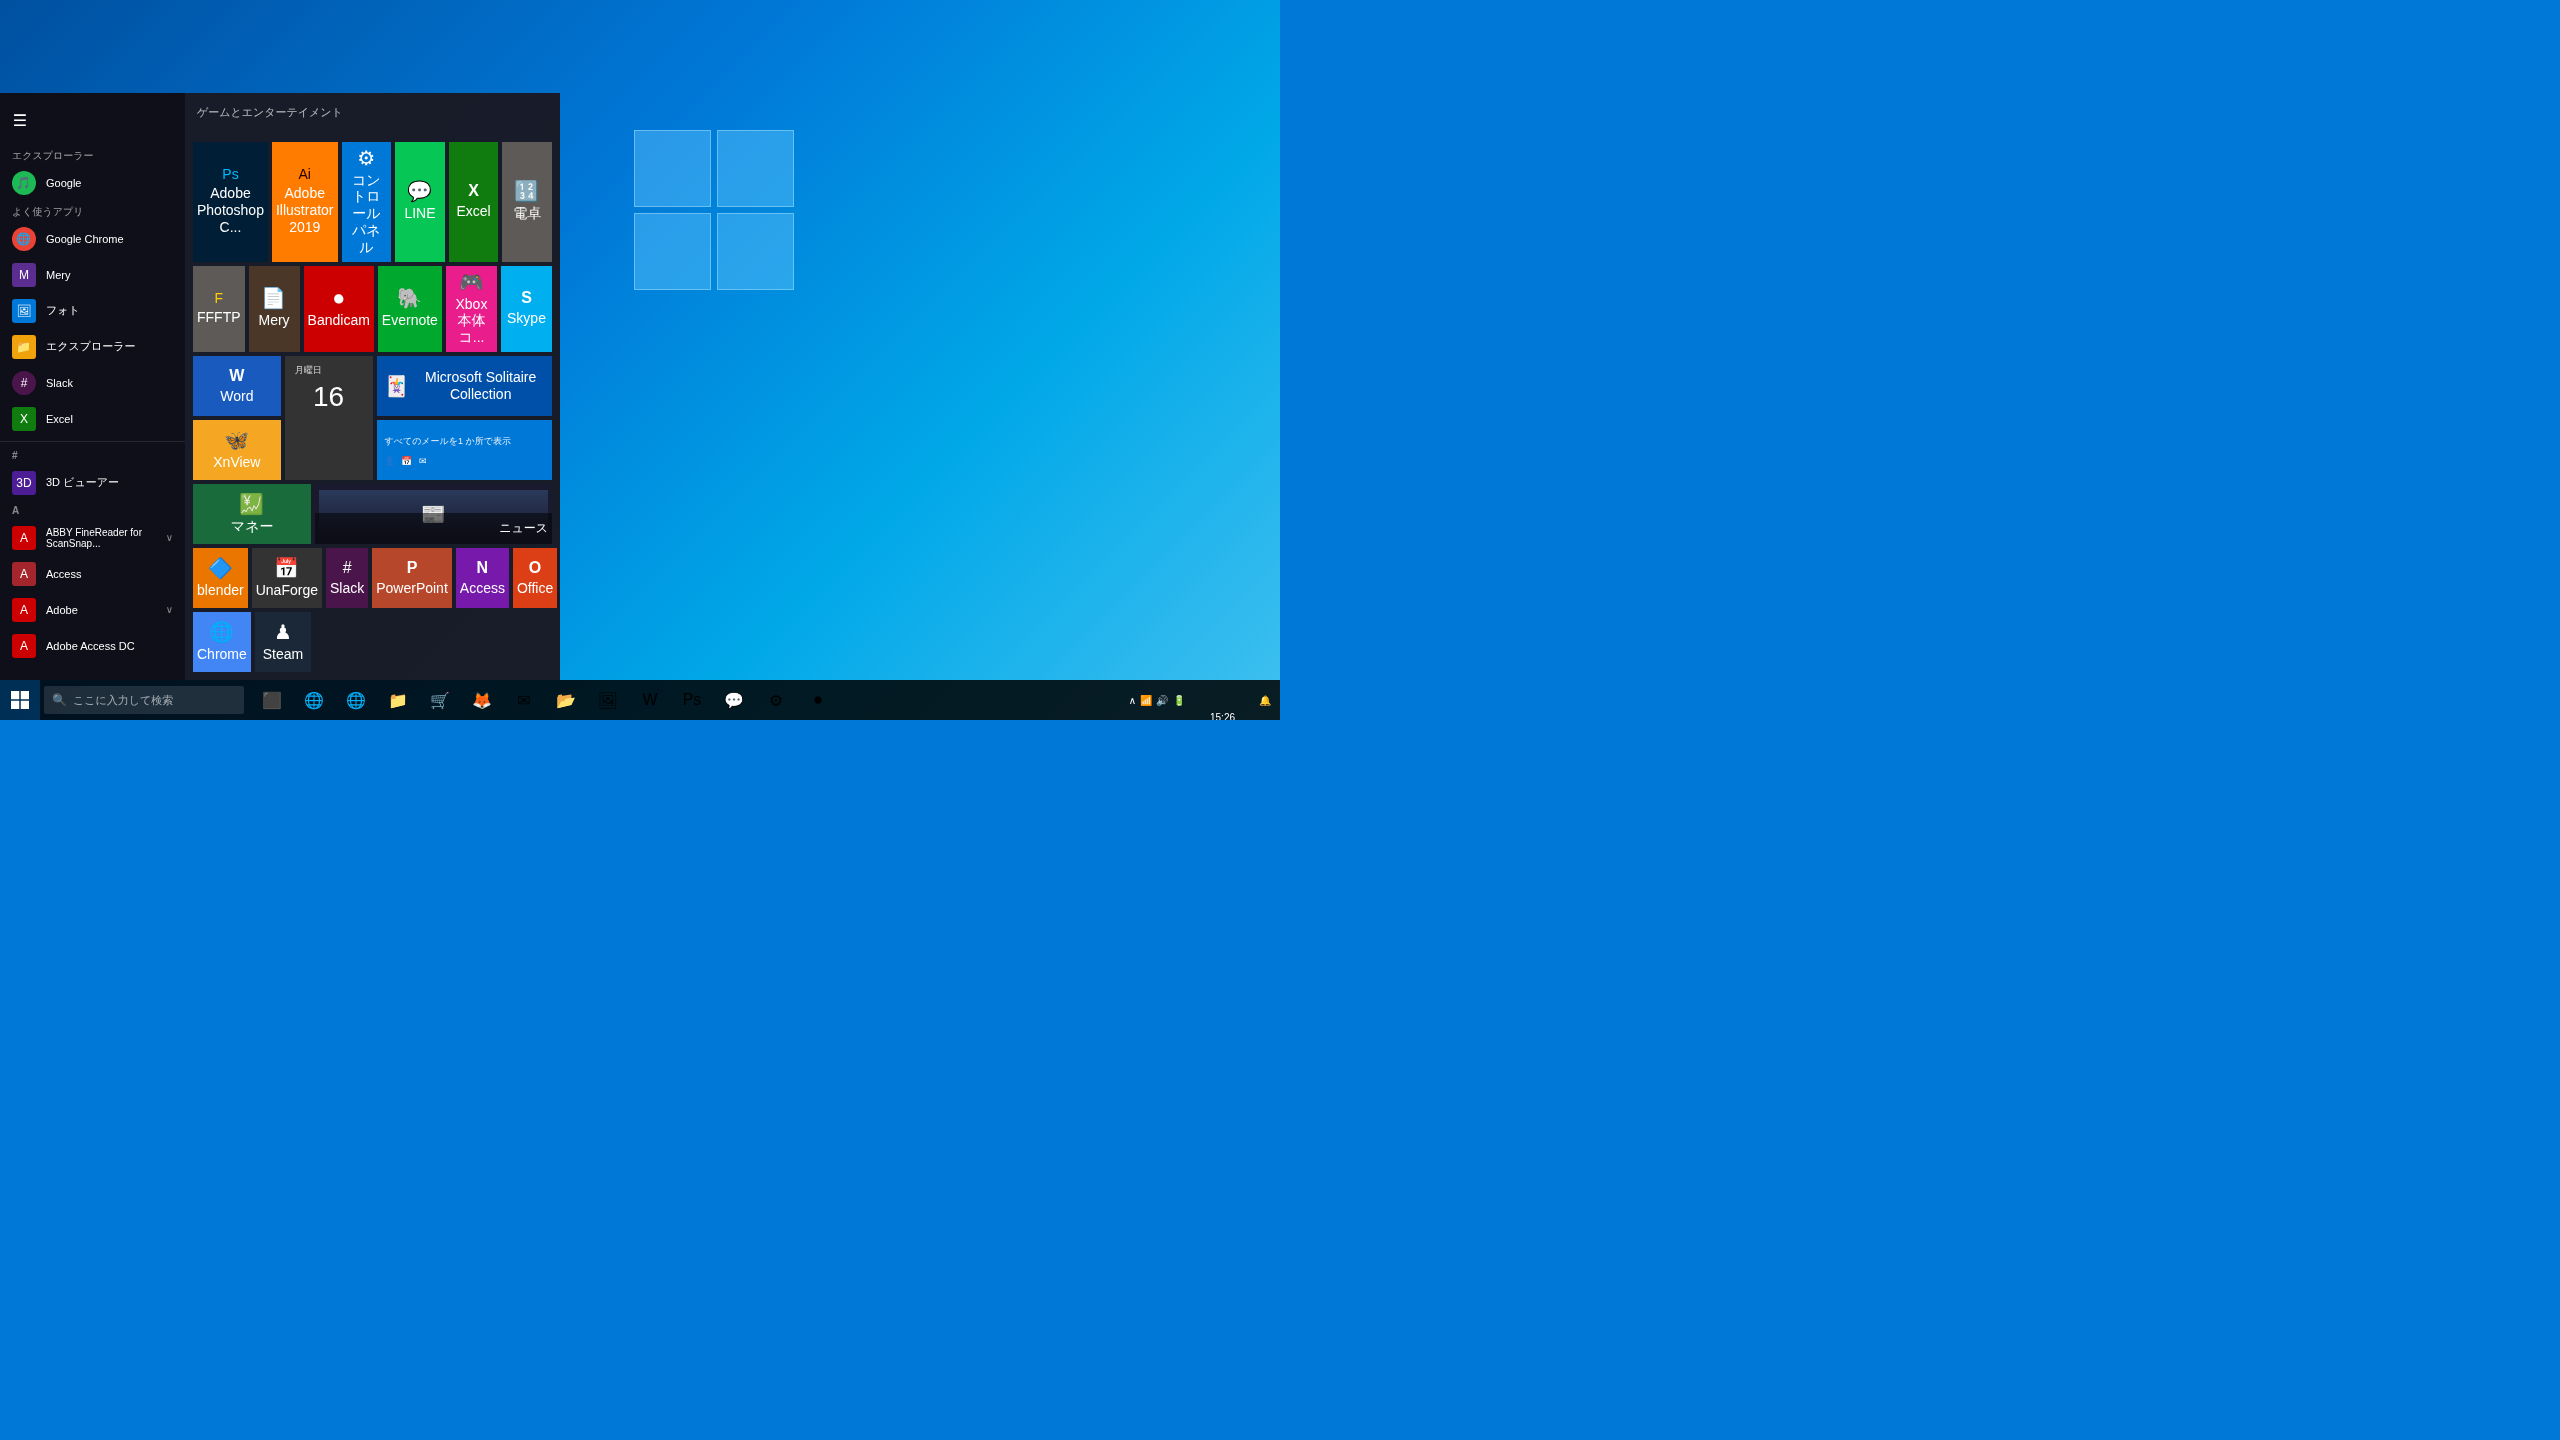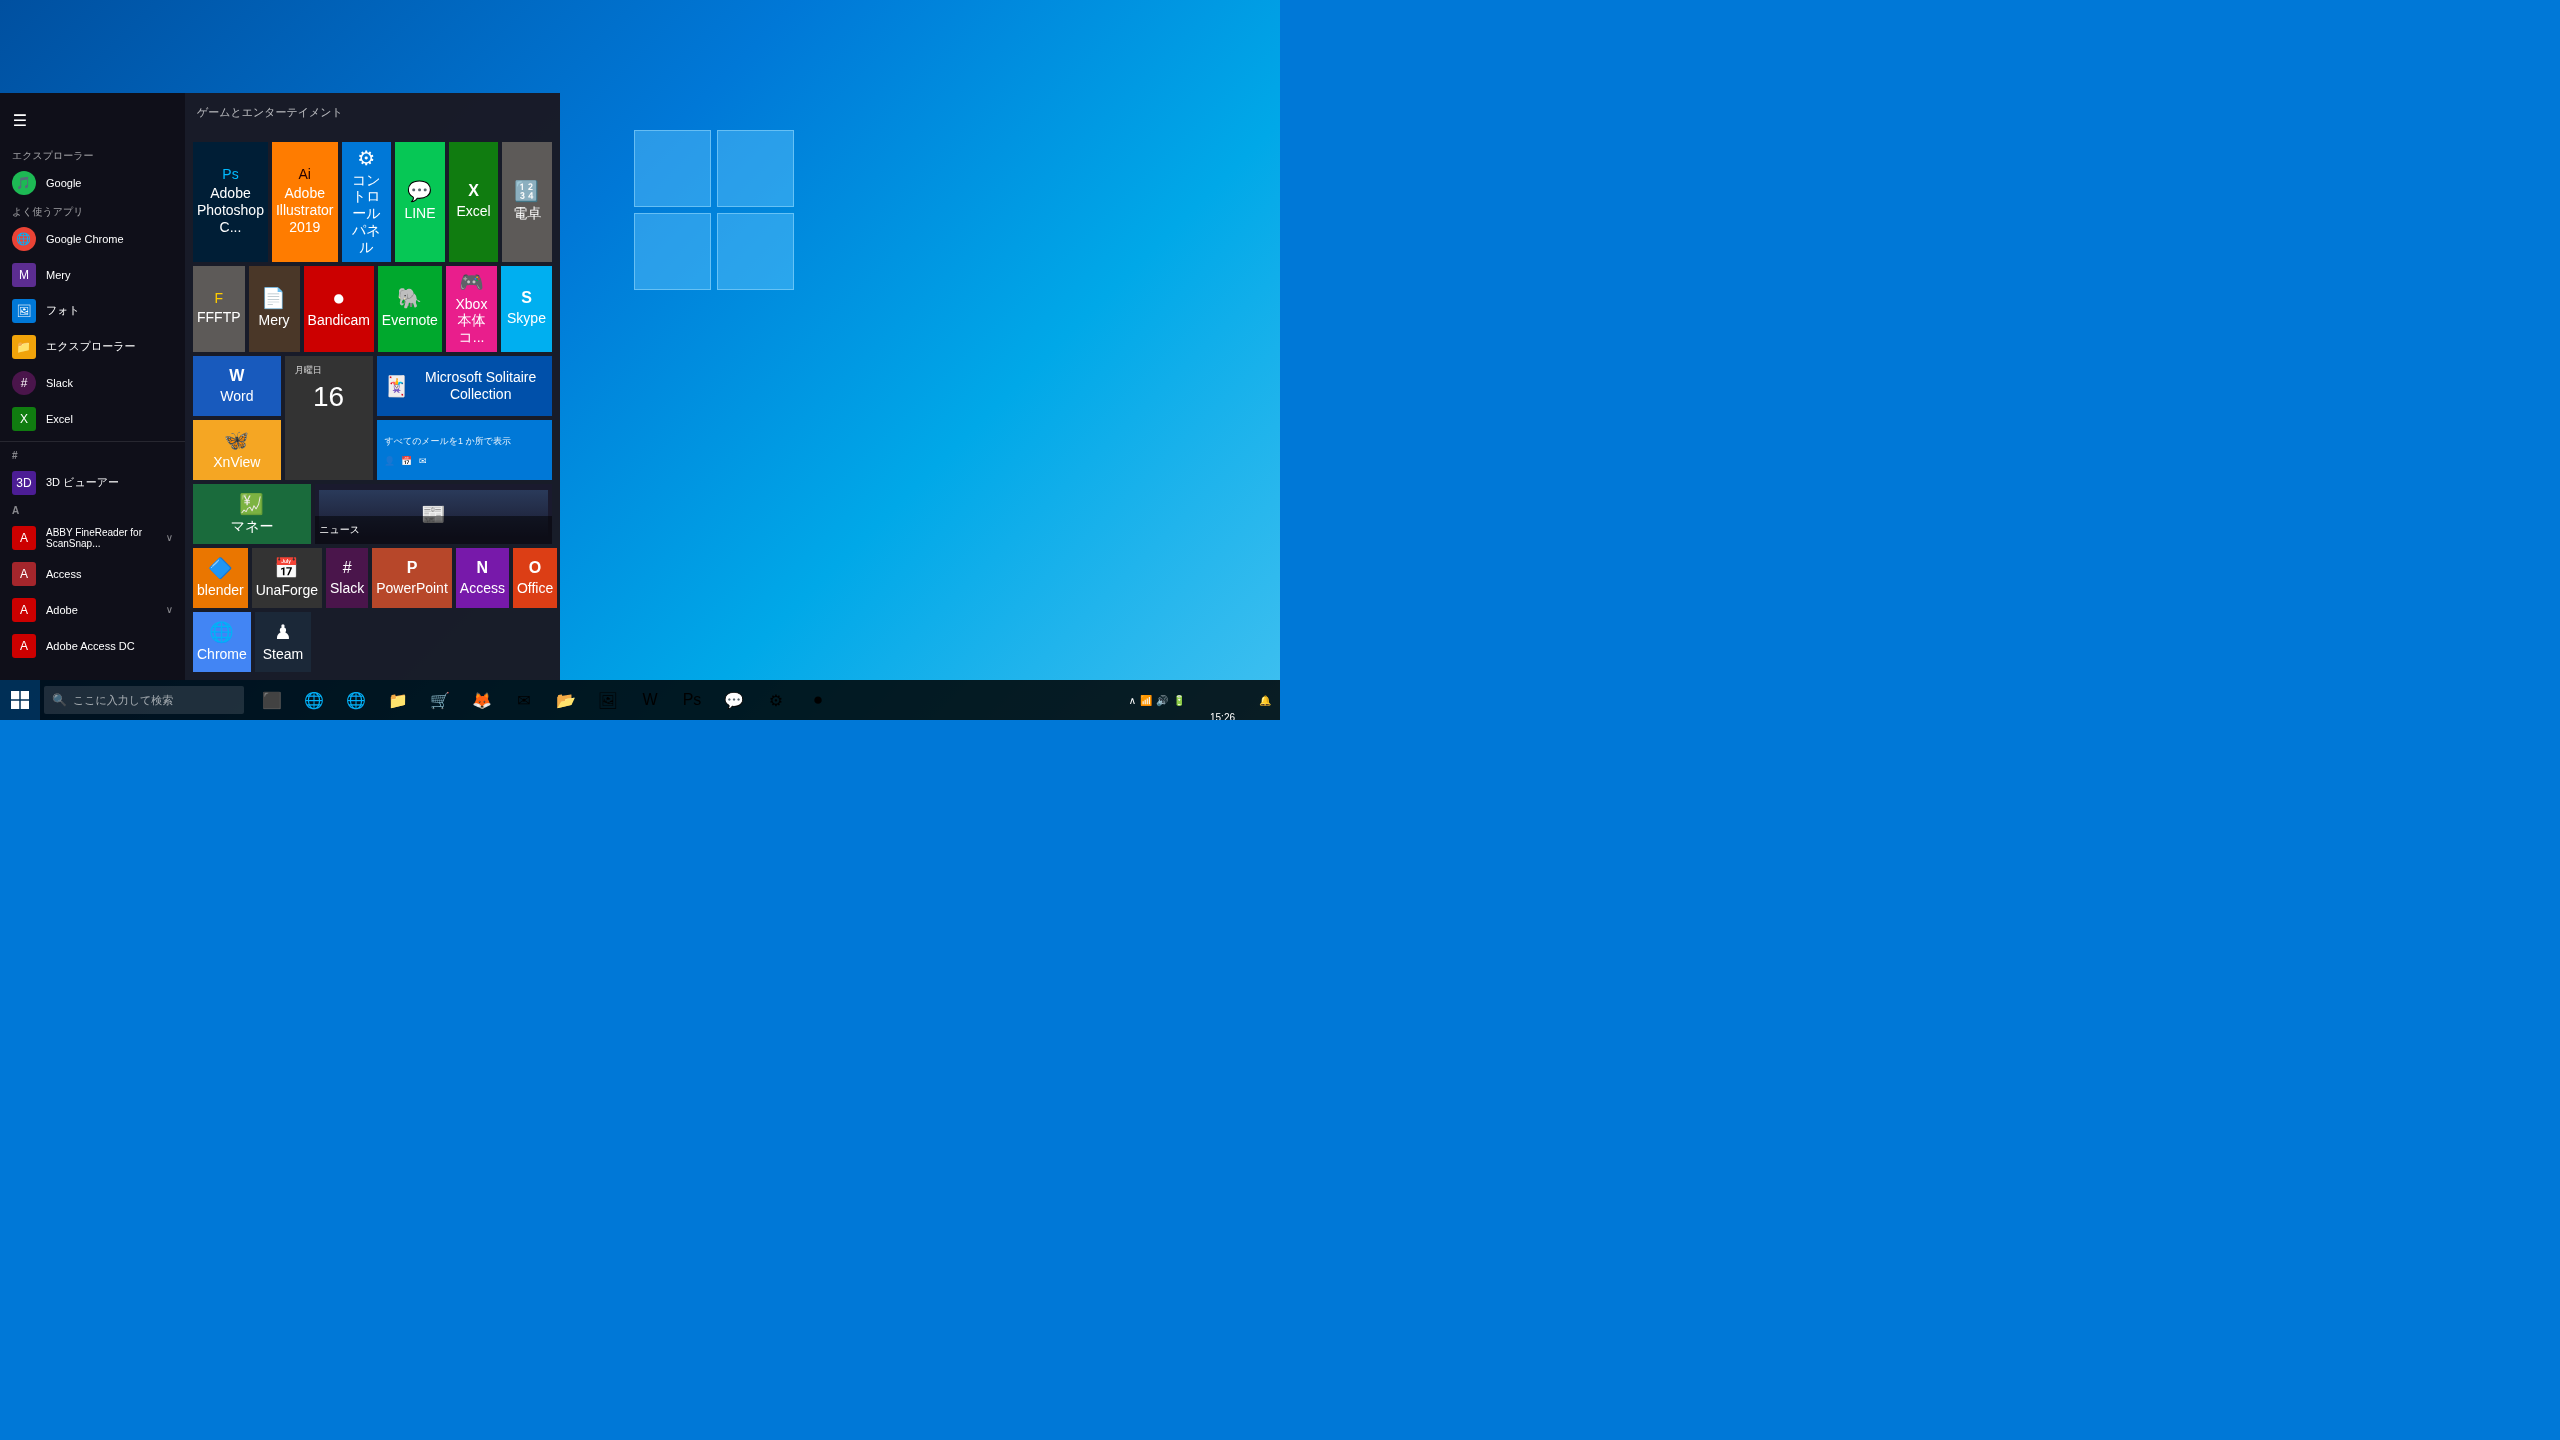--- a/index.html
+++ b/index.html
@@ -244,22 +244,22 @@
     }
 
     
     .tile-blue { background: #0078d7; }
     .tile-gray { background: #5d5a58; }
     .tile-news-overlay {
       position: absolute;
       bottom: 0; left: 0; right: 0;
       background: rgba(0,0,0,0.5);
       padding: 7px 4px;
-      font-size: 10px;
-      text-align: left;
+      font-size: 12px;
+      text-align: right;
     }
 
     
     .start-right::-webkit-scrollbar { width: 4px; }
     .start-right::-webkit-scrollbar-track { background: transparent; }
     .start-right::-webkit-scrollbar-thumb { background: rgba(255,255,255,0.2); }
   </style>
 </head>
 <body>
 

